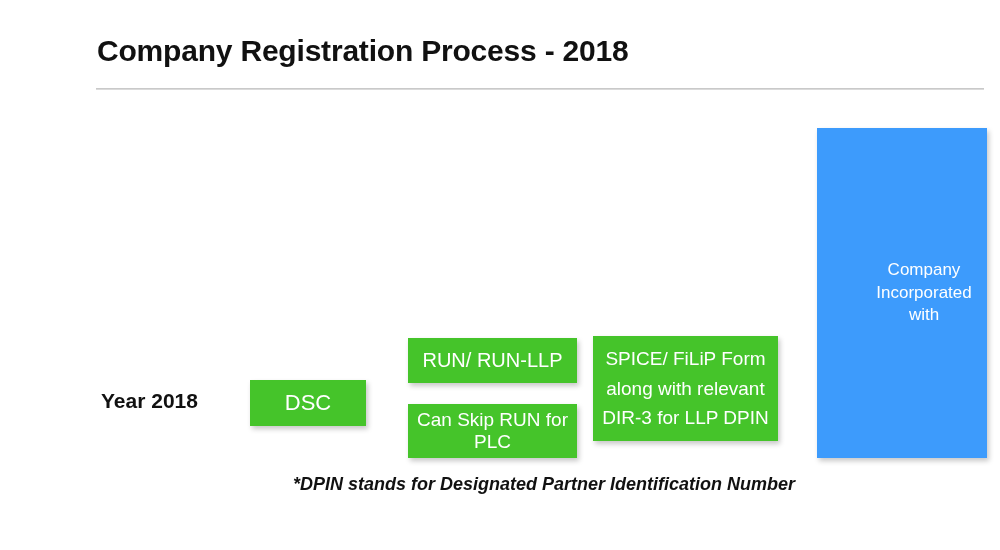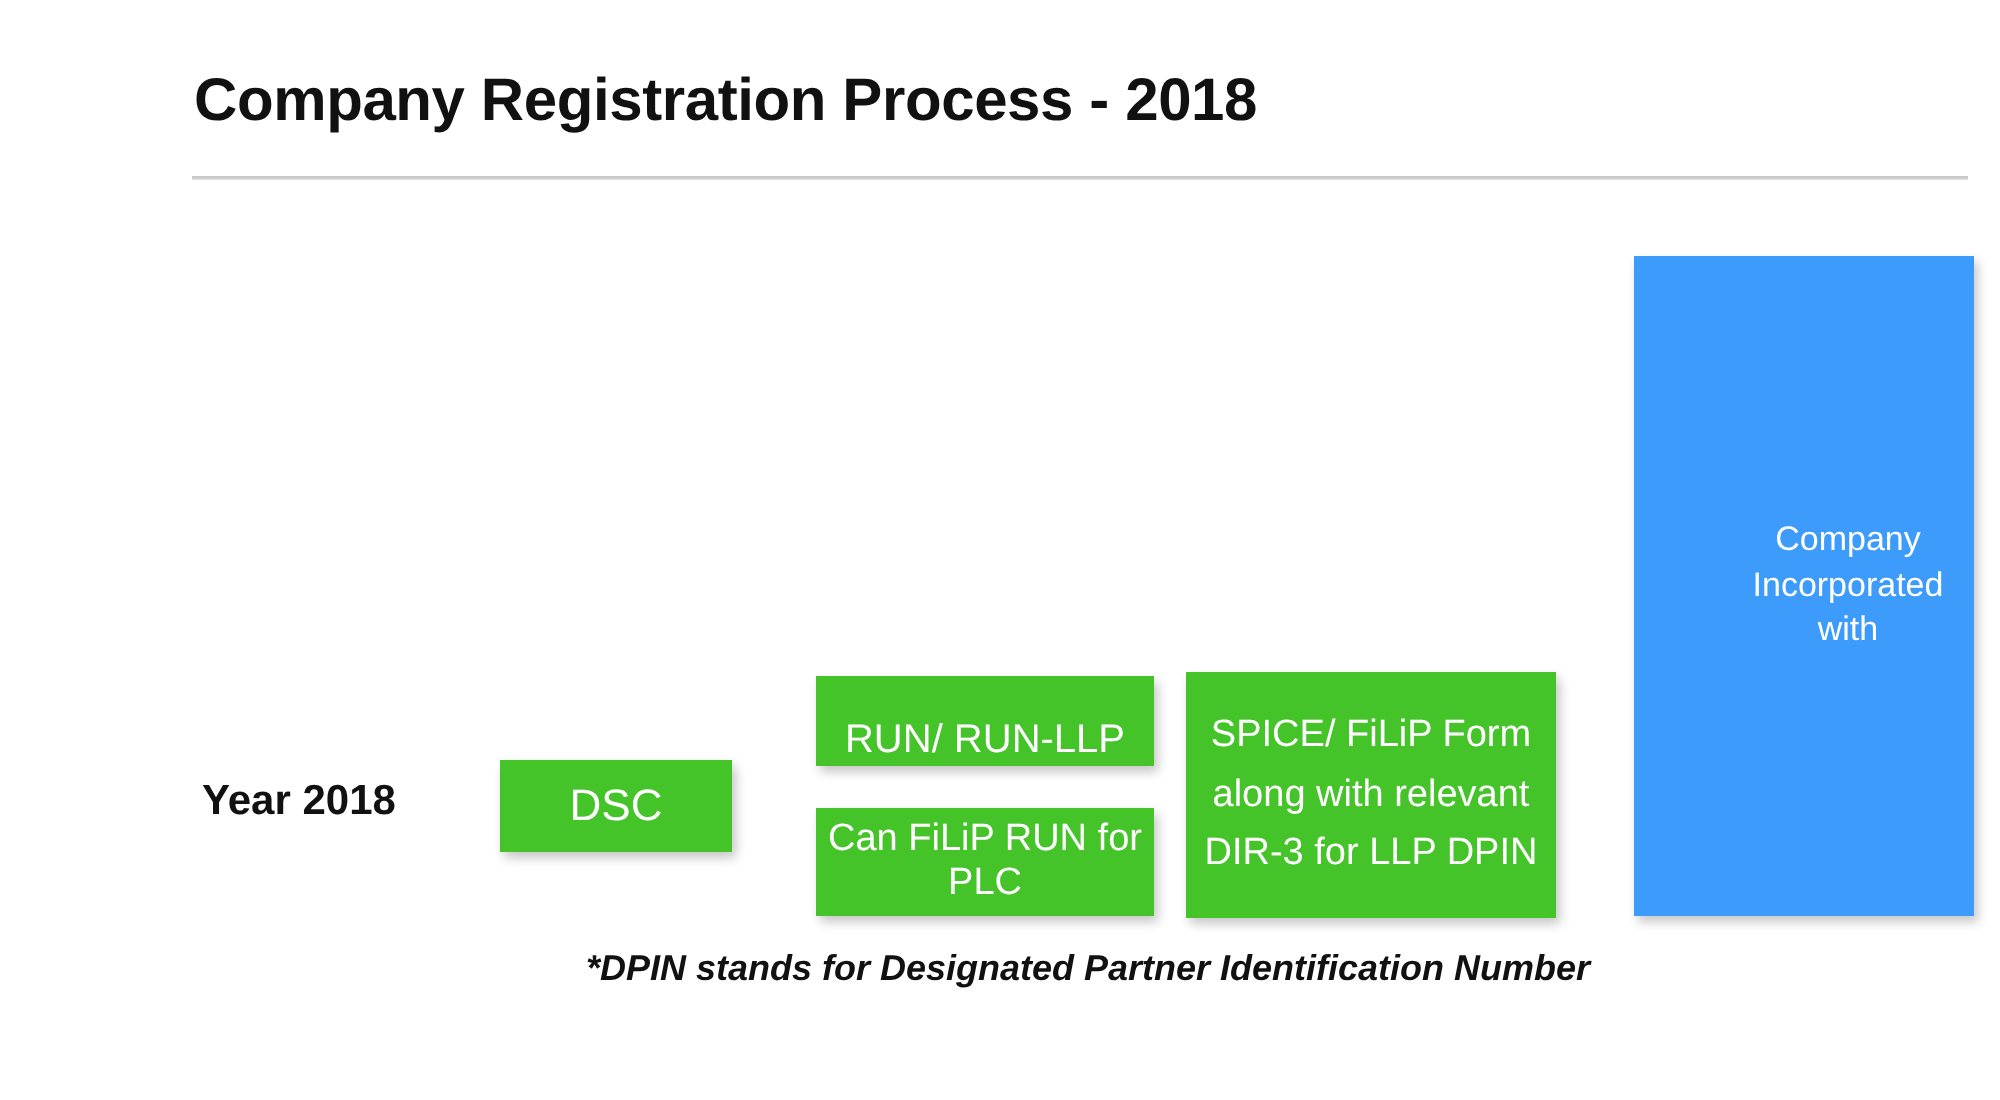--- a/index.html
+++ b/index.html
@@ -78,37 +78,36 @@
     height: 46px;
     font-size: 22px;
   }
   
   #box-run {
     left: 364px;
     top: 338px;
     width: 169px;
     height: 45px;
     font-size: 20px;
-    align-items: flex-end;
   }
   
   #box-skip-run {
     left: 364px;
     top: 404px;
     width: 169px;
     height: 54px;
     font-size: 19px;
     padding: 0 4px;
   }
   
   #box-spice {
     left: 549px;
     top: 336px;
     width: 185px;
-    height: 123px;
+    height: 105px;
     font-size: 19px;
     line-height: 1.57;
     white-space: nowrap;
   }
   #box-spice .overflow-text {
     display: block;
     width: 100%;
   }
   
   #box-incorporated {
@@ -146,21 +145,21 @@
 
   <div class="step-box green-box" id="box-dsc">
     <span>DSC</span>
   </div>
 
   <div class="step-box green-box" id="box-run">
     <span>RUN/ RUN-LLP</span>
   </div>
 
   <div class="step-box green-box" id="box-skip-run">
-    <span>Can FiLiP RUN for PLC</span>
+    <span>Can Skip RUN for PLC</span>
   </div>
 
   <div class="step-box green-box" id="box-spice">
     <div>
       <span class="overflow-text">SPICE/ FiLiP Form</span>
       <span class="overflow-text">along with relevant</span>
       <span class="overflow-text">DIR-3 for LLP DPIN</span>
     </div>
   </div>
 

